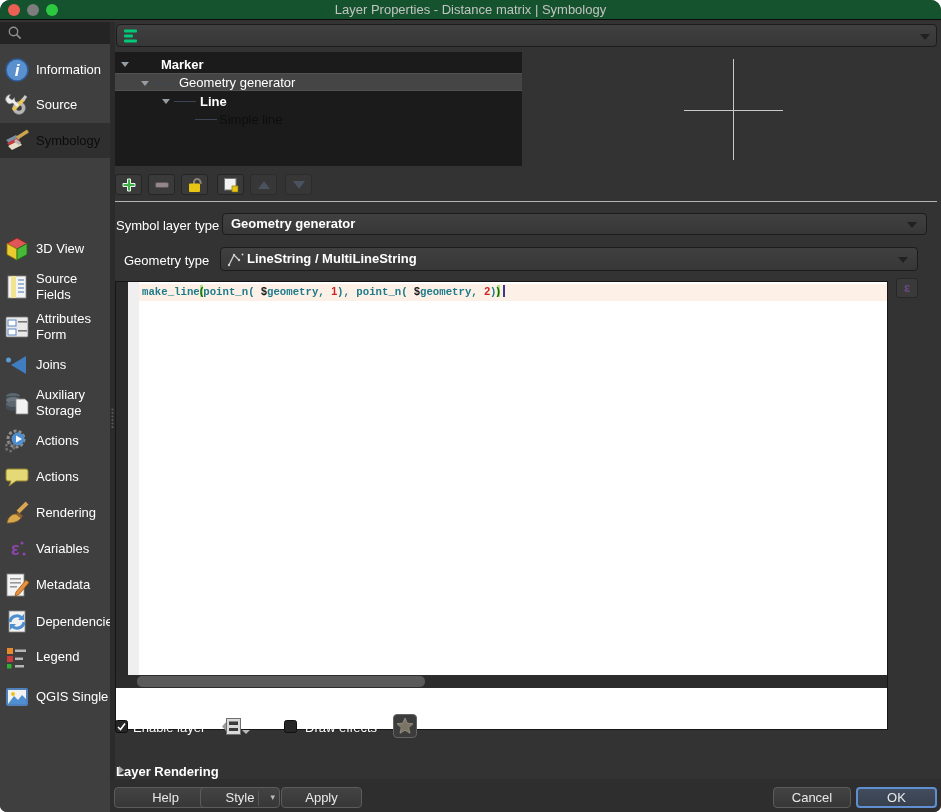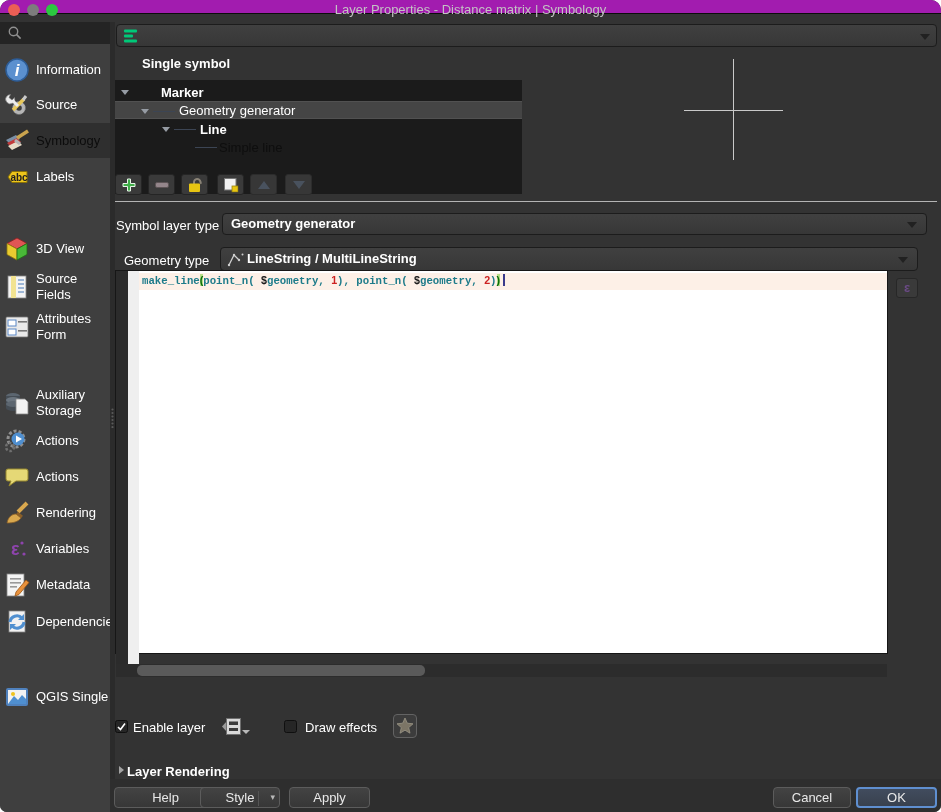--- a/index.html
+++ b/index.html
@@ -1,38 +1,38 @@
 <!DOCTYPE html>
 <html><head>
 <meta charset="utf-8">
 <style>
 html,body{margin:0;padding:0;background:#fff;width:941px;height:812px;overflow:hidden;}
 *{box-sizing:border-box;font-family:"Liberation Sans",sans-serif;}
 #win{position:absolute;left:0;top:0;width:941px;height:812px;background:#333333;border-radius:10px 10px 7px 7px;overflow:hidden;}
-#titlebar{position:absolute;left:0;top:0;width:941px;height:14px;background:#a21caf;border-bottom:1px solid #0c0c0c;}
+#titlebar{position:absolute;left:0;top:0;width:941px;height:20px;background:#14532d;border-bottom:1px solid #0c0c0c;}
 .tl{position:absolute;top:4px;width:12px;height:12px;border-radius:50%;}
 #title{position:absolute;left:0;top:0;width:941px;height:20px;line-height:20px;text-align:center;color:#c3c3c3;font-size:13px;}
 #sidebar{position:absolute;left:0;top:22px;width:110px;height:790px;background:#3f3f3f;}
 #search{position:absolute;left:0;top:0;width:110px;height:22px;background:#242424;}
 #selrow{position:absolute;left:0;top:101px;width:110px;height:35px;background:#2f2f2f;}
 .it{position:absolute;left:0;width:110px;height:36px;display:flex;align-items:center;color:#fff;font-size:13px;}
 .it svg{position:absolute;left:4px;width:26px;height:26px;}
 .it span{position:absolute;left:36px;line-height:16px;}
 #splitter{position:absolute;left:110px;top:22px;width:5px;height:790px;background:#2b2b2b;}
 .combo{position:absolute;background:linear-gradient(#404040,#373737);border:1px solid #1c1c1c;border-radius:4px;color:#fff;font-size:13px;font-weight:bold;}
 .carrow{position:absolute;width:0;height:0;border-left:5.5px solid transparent;border-right:5.5px solid transparent;border-top:6px solid #212121;}
 .lbl{position:absolute;color:#fff;font-size:13px;}
-#tree{position:absolute;left:115px;top:52px;width:407px;height:114px;background:#1b1b1b;margin-top:28px;}
+#tree{position:absolute;left:115px;top:52px;width:407px;height:114px;background:#1b1b1b;}
 .trow{position:absolute;left:0;width:407px;height:19px;line-height:19px;color:#fff;font-size:13px;}
 .tri{position:absolute;width:0;height:0;border-left:4.5px solid transparent;border-right:4.5px solid transparent;border-top:5.5px solid #969ca4;}
 .branch{position:absolute;height:1px;background:#3c4554;}
 .tbtn{position:absolute;top:174px;width:27px;height:21px;background:#3a3a3a;border:1px solid #252525;border-radius:3px;}
 .tbtn svg{position:absolute;left:50%;top:50%;transform:translate(-50%,-50%);}
 #sep{position:absolute;left:115px;top:201px;width:822px;height:1px;background:#b4b4b4;}
-#editor{position:absolute;left:115px;top:270px;width:773px;height:384px;border:1px solid #161616;background:#fff;}
+#editor{position:absolute;left:115px;top:281px;width:773px;height:449px;border:1px solid #161616;background:#fff;}
 #fold{position:absolute;left:0;top:0;width:12px;height:393px;background:#2b2b2b;}
 #gutter{position:absolute;left:12px;top:0;width:11px;height:393px;background:#efefef;}
 #curline{position:absolute;left:23px;top:2px;width:748px;height:17px;background:#fdf0e7;}
 #code{position:absolute;left:26px;top:3px;font-family:"Liberation Mono",monospace;font-size:10.7px;font-weight:bold;color:#1d7b8a;white-space:pre;}
 #code .d{color:#1a1a1a}
 #code .n{color:#cc2222}
 #code .m{background:#b8e08a;color:#0a6b0a}
 #hscroll{position:absolute;left:0;top:393px;width:771px;height:13px;background:#2c2c2c;}
 #thumb{position:absolute;left:21px;top:1px;width:288px;height:11px;background:#5a5a5a;border-radius:5px;}
 .sarr{position:absolute;width:0;height:0;top:3px;}
@@ -81,27 +81,20 @@
     <div class="it" style="top:101px;color:#0c0c0c;">
         <svg viewBox="0 0 26 26">
           <path d="M2 12 L12 7 L16 11 L6 16z" fill="#7a8fa6"></path>
           <path d="M3 15 L13 10 L17 14 L7 19z" fill="#c23b3b"></path>
           <path d="M4 18 L14 13 L18 17 L8 22z" fill="#e8ddc8"></path>
           <path d="M13 10 L24 3" stroke="#caa44e" stroke-width="3.5"></path>
           <path d="M11 12 l5 4" stroke="#b5b5b5" stroke-width="3"></path>
         </svg>
         <span>Symbology</span>
       </div>
-    <div class="it" style="top:137px;">
-        <svg viewBox="0 0 26 26">
-          <path d="M4 13 L8 7.5 H23 V18.5 H8z" fill="#edc51b" stroke="#8a7208" stroke-width="1"></path>
-          <text x="15" y="17" font-size="10" font-weight="bold" fill="#222" text-anchor="middle">abc</text>
-        </svg>
-        <span>Labels</span>
-      </div>
     <div class="it" style="top:209px;">
         <svg viewBox="0 0 26 26">
           <path d="M13 2 L23 7.5 L13 13 L3 7.5z" fill="#e05555" stroke="#8e2020" stroke-width="0.8"></path>
           <path d="M3 7.5 L13 13 V24 L3 18.5z" fill="#e9cb30" stroke="#907c10" stroke-width="0.8"></path>
           <path d="M23 7.5 L13 13 V24 L23 18.5z" fill="#49b838" stroke="#1f6d14" stroke-width="0.8"></path>
         </svg>
         <span>3D View</span>
       </div>
     <div class="it" style="top:247px;">
         <svg viewBox="0 0 26 26">
@@ -117,20 +110,27 @@
     <div class="it" style="top:287px;">
         <svg viewBox="0 0 26 26">
           <rect x="2" y="3" width="22" height="20" rx="1" fill="#e9e9e9" stroke="#777" stroke-width="0.8"></rect>
           <rect x="4" y="6" width="8" height="6" fill="#fff" stroke="#5a87c6" stroke-width="1"></rect>
           <rect x="4" y="15" width="8" height="6" fill="#fff" stroke="#5a87c6" stroke-width="1"></rect>
           <rect x="14" y="7" width="9" height="1.6" fill="#777"></rect>
           <rect x="14" y="16" width="9" height="1.6" fill="#777"></rect>
         </svg>
         <span>Attributes Form</span>
       </div>
+    <div class="it" style="top:325px;">
+        <svg viewBox="0 0 26 26">
+          <circle cx="4.5" cy="8" r="2.5" fill="#5a9bd5"></circle>
+          <path d="M22 4 V22 L7 13z" fill="#3f7cc0"></path>
+        </svg>
+        <span>Joins</span>
+      </div>
     <div class="it" style="top:401px;">
         <svg viewBox="0 0 26 26">
           <circle cx="12" cy="11" r="8" fill="none" stroke="#8f8f8f" stroke-width="3" stroke-dasharray="3 2"></circle>
           <circle cx="6" cy="19" r="4" fill="none" stroke="#6f6f6f" stroke-width="2.5" stroke-dasharray="2.5 1.8"></circle>
           <circle cx="14" cy="11" r="6.5" fill="#4f8fd0"></circle>
           <path d="M12 7.5 L18 11 L12 14.5z" fill="#fff"></path>
         </svg>
         <span>Actions</span>
       </div>
     <div class="it" style="top:363px;">
@@ -177,20 +177,31 @@
       </div>
     <div class="it" style="top:582px;">
         <svg viewBox="0 0 26 26">
           <rect x="5" y="2" width="16" height="21" fill="#f2f2f2" stroke="#888" stroke-width="0.8"></rect>
           <path d="M6 13 A7 7 0 0 1 18 9" fill="none" stroke="#4f8fd0" stroke-width="3"></path>
           <path d="M20 5 v6 h-6z" fill="#4f8fd0"></path>
           <path d="M20 13 A7 7 0 0 1 8 17" fill="none" stroke="#4f8fd0" stroke-width="3"></path>
           <path d="M6 21 v-6 h6z" fill="#4f8fd0"></path>
         </svg>
         <span>Dependencies</span>
+      </div>
+    <div class="it" style="top:617px;">
+        <svg viewBox="0 0 26 26">
+          <rect x="3" y="4" width="6" height="6" fill="#e8892c"></rect>
+          <rect x="11" y="5.5" width="11" height="2.5" fill="#b5b5b5"></rect>
+          <rect x="3" y="12" width="6" height="6" fill="#cc3b3b"></rect>
+          <rect x="11" y="13.5" width="8" height="2.5" fill="#b5b5b5"></rect>
+          <rect x="3" y="20" width="4.5" height="4.5" fill="#2fae2f"></rect>
+          <rect x="11" y="21" width="9" height="2.5" fill="#b5b5b5"></rect>
+        </svg>
+        <span>Legend</span>
       </div>
     <div class="it" style="top:657px;">
         <svg viewBox="0 0 26 26">
           <rect x="2" y="4" width="22" height="18" rx="2" fill="#4f81bd"></rect>
           <rect x="4" y="6" width="18" height="14" fill="#f2f2f2"></rect>
           <path d="M4 20 L10 12 L14 16 L18 11 L22 15 V20z" fill="#4f8fd0"></path>
           <circle cx="9" cy="10" r="2" fill="#efc31d"></circle>
         </svg>
         <span>QGIS Single</span>
       </div>
@@ -331,21 +342,21 @@
   </svg>
   <div class="cb" style="left:284px;top:720px;"></div>
   <div class="lbl" style="left:305px;top:720px;">Draw effects</div>
   <div style="position:absolute;left:393px;top:714px;width:24px;height:24px;background:#3c3c3c;border:1px solid #636363;border-radius:4px;">
     <svg width="18" height="18" style="position:absolute;left:2px;top:2px">
         <path d="M9 1 L11.3 6.2 L17 6.8 L12.7 10.6 L14 16.2 L9 13.2 L4 16.2 L5.3 10.6 L1 6.8 L6.7 6.2z" fill="#7c7566" stroke="#9a9587" stroke-width="0.8"></path>
       </svg>
   </div>
 
   <div style="position:absolute;left:119px;top:766px;width:0;height:0;border-top:4.5px solid transparent;border-bottom:4.5px solid transparent;border-left:5.5px solid #a3a3a3;"></div>
-  <div class="lbl" style="left:127px;top:764px;font-weight:bold;">Layer Rendering</div>
+  <div class="lbl" style="left:116px;top:764px;font-weight:bold;">Layer Rendering</div>
 
   <div id="footer"></div>
   <div class="btn" style="left:114px;width:103px;">Help</div>
   <div class="btn" style="left:200px;width:80px;">Style<span style="position:absolute;right:4px;top:0px;color:#b9b9b9;font-size:9px;">▾</span><span style="position:absolute;right:20px;top:3px;height:15px;border-left:1px solid #555;"></span></div>
-  <div class="btn" style="left:289px;width:81px;">Apply</div>
+  <div class="btn" style="left:281px;width:81px;">Apply</div>
   <div class="btn" style="left:773px;width:78px;">Cancel</div>
   <div class="btn" style="left:856px;width:81px;border:2px solid #5f8fd0;background:linear-gradient(#414c5e,#39414e);line-height:17px;">OK</div>
 </div>
 
 </body></html>

